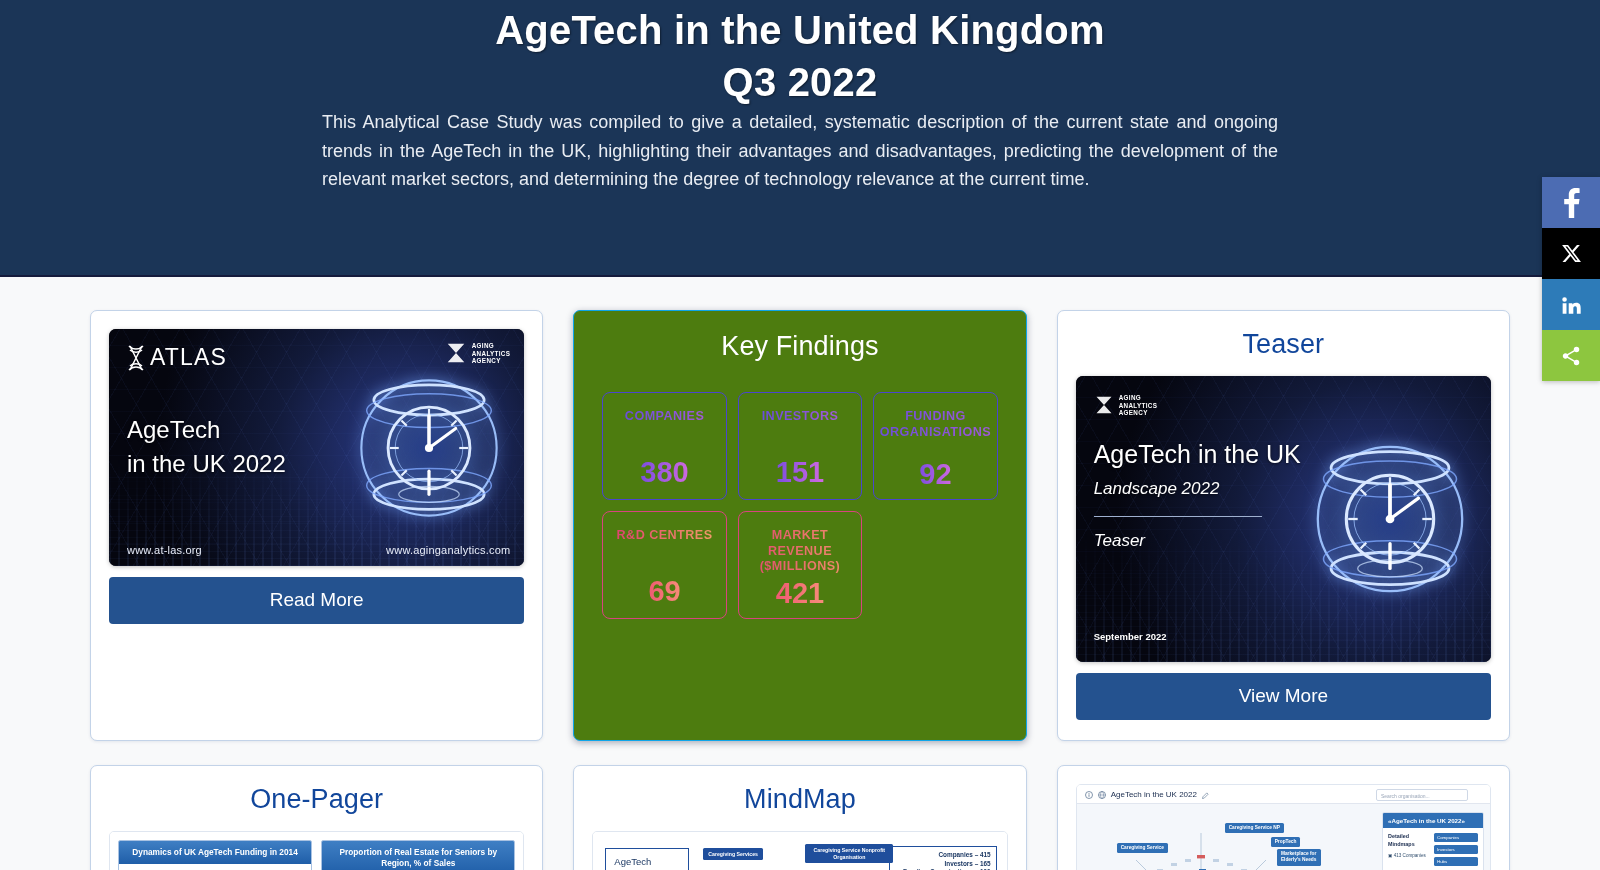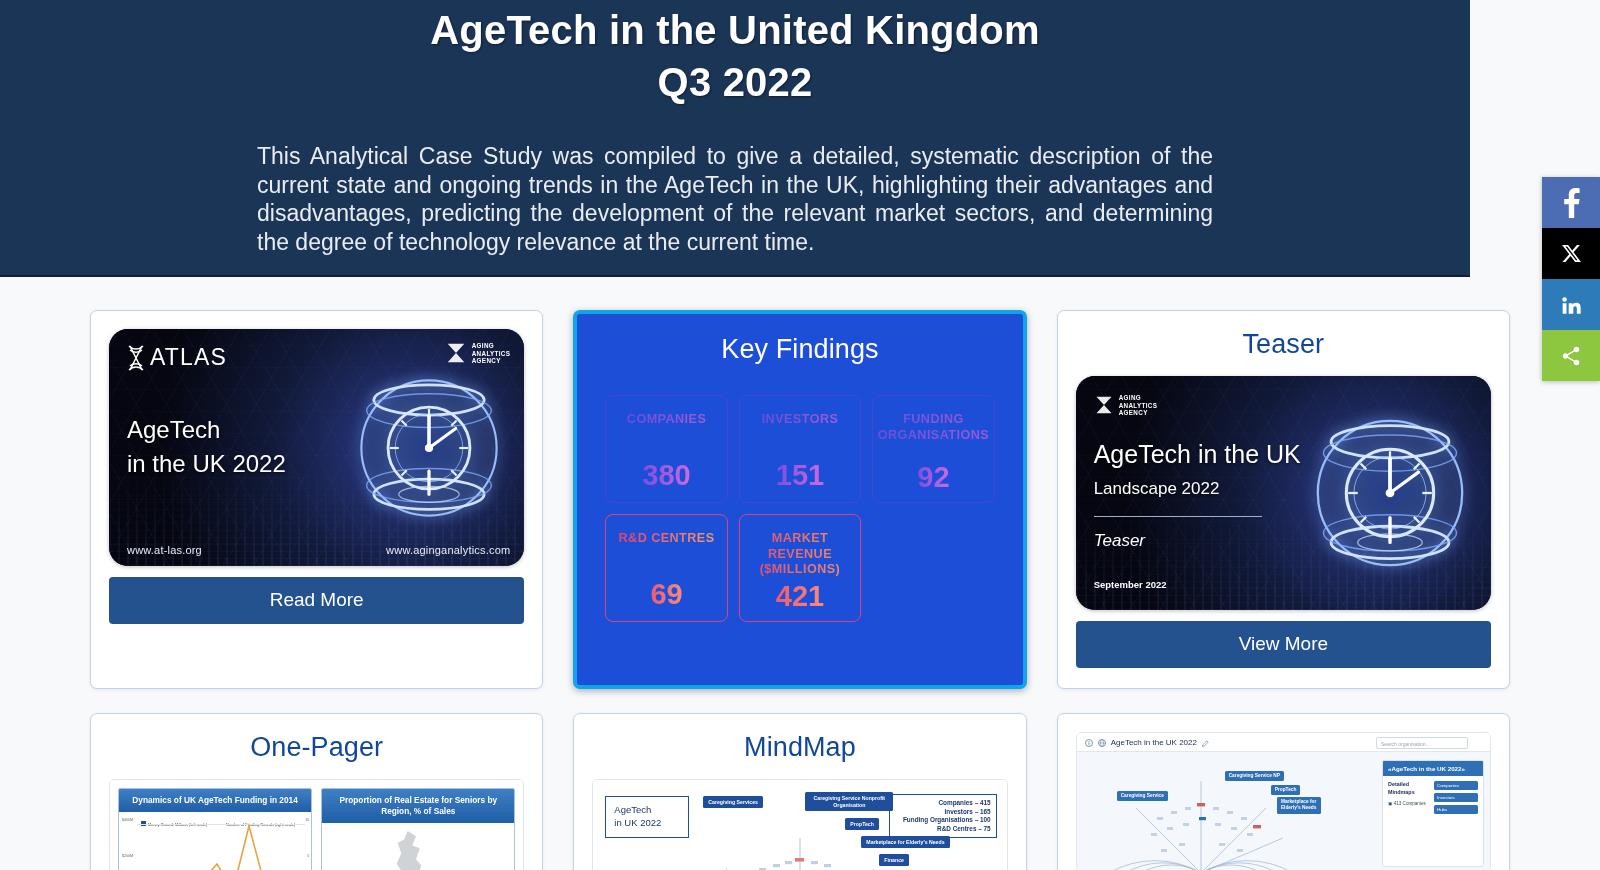--- a/index.html
+++ b/index.html
@@ -8,41 +8,40 @@
     width: 1600px; height: 870px;
     overflow: hidden;
     background: #f8f9fa;
     font-family: "Liberation Sans", sans-serif;
   }
   .page { position: relative; width: 1600px; height: 870px; background: #f8f9fa; }
 
   
   .hero {
     position: relative;
-    width: 1470px;
+    width: 1600px;
     height: 277px;
     background: #1b3557;
     border-bottom: 2px solid #151b3c;
     overflow: hidden;
   }
   .hero-inner { width: 960px; margin: 0 auto; padding-top: 4px; }
   .hero-title {
     color: #ffffff;
     font-size: 40px;
     font-weight: bold;
     text-align: center;
     line-height: 52px;
     letter-spacing: .2px;
     text-shadow: 1px 1px 2px rgba(0,0,0,.45);
   }
   .hero-title .l2 { display: block; }
   .hero-desc {
-    margin-top: 34px;
     color: #e9edf3;
-    font-size: 23px;
+    font-size: 18px;
     line-height: 28.5px;
     text-align: justify;
     text-justify: inter-word;
     padding: 0 2px;
   }
 
   
   .share-rail {
     position: absolute;
     right: 0; top: 177px;
@@ -84,21 +83,21 @@
   }
   .card-title {
     color: #11469b;
     font-size: 27px;
     font-weight: 400;
     text-align: center;
     margin-bottom: 16px;
     letter-spacing: .1px;
   }
   .thumb-wrap {
-    border-radius: 19px;
+    border-radius: 7px;
     overflow: hidden;
     box-shadow: 0 1px 4px rgba(0,0,0,.25);
     cursor: pointer;
   }
   .card-btn {
     margin-top: 11px;
     background: #24528f;
     color: #ffffff;
     font-size: 19px;
     text-align: center;
@@ -113,21 +112,21 @@
   
   .cover {
     position: relative;
     width: 100%;
     height: 237px;
     background:
       radial-gradient(circle at 72% 50%, #2c3d8d 0%, #121a3a 42%, #05060f 78%),
       #05060f;
     overflow: hidden;
   }
-  .cover.teaser { height: 234px; }
+  .cover.teaser { height: 286px; }
   .hexfield {
     position: absolute; inset: 0;
     opacity: .35;
     background-image:
       repeating-linear-gradient(60deg, rgba(110,140,235,.16) 0 1px, transparent 1px 26px),
       repeating-linear-gradient(-60deg, rgba(110,140,235,.16) 0 1px, transparent 1px 26px),
       repeating-linear-gradient(0deg, rgba(110,140,235,.10) 0 1px, transparent 1px 22px);
   }
   .circuit {
     position: absolute; left: 0; bottom: 0; width: 100%; height: 46%;
@@ -163,29 +162,29 @@
   .cover-url {
     position: absolute; bottom: 10px;
     color: #e7ecf8; font-size: 11px; letter-spacing: .2px;
   }
   .cover-url.left { left: 18px; }
   .cover-url.right { right: 14px; }
 
   .teaser-h1 { position:absolute; left:18px; top:64px; color:#fff; font-size:25px; font-weight:300;
                text-shadow: 0 1px 3px rgba(0,0,0,.7); }
   .teaser-h2 { position:absolute; left:18px; top:103px; color:#fff; font-size:17px; font-weight:300;
-               text-shadow: 0 1px 3px rgba(0,0,0,.7); }
+               text-shadow: 0 1px 3px rgba(0,0,0,.7); font-style: italic; }
   .teaser-rule { position:absolute; left:18px; top:140px; width:168px; height:1px; background:#9fb0cf; }
   .teaser-h3 { position:absolute; left:18px; top:155px; color:#fff; font-size:17px; font-style:italic; font-weight:300; }
   .teaser-date { position:absolute; left:18px; bottom:20px; color:#fff; font-size:9.5px; font-weight:bold; }
 
   
   .kf-card {
-    background: #1d4ed8;
-    border: 4px solid #0ea5e9;
+    background: #4d7c0f;
+    border: 1px solid #0ea5e9;
     border-radius: 7px;
     box-shadow: 0 2px 7px rgba(20,25,60,.35);
     padding: 20px 28px 30px 28px;
     display: flex;
     flex-direction: column;
   }
   .kf-title {
     color: #ffffff;
     font-size: 27px;
     text-align: center;

